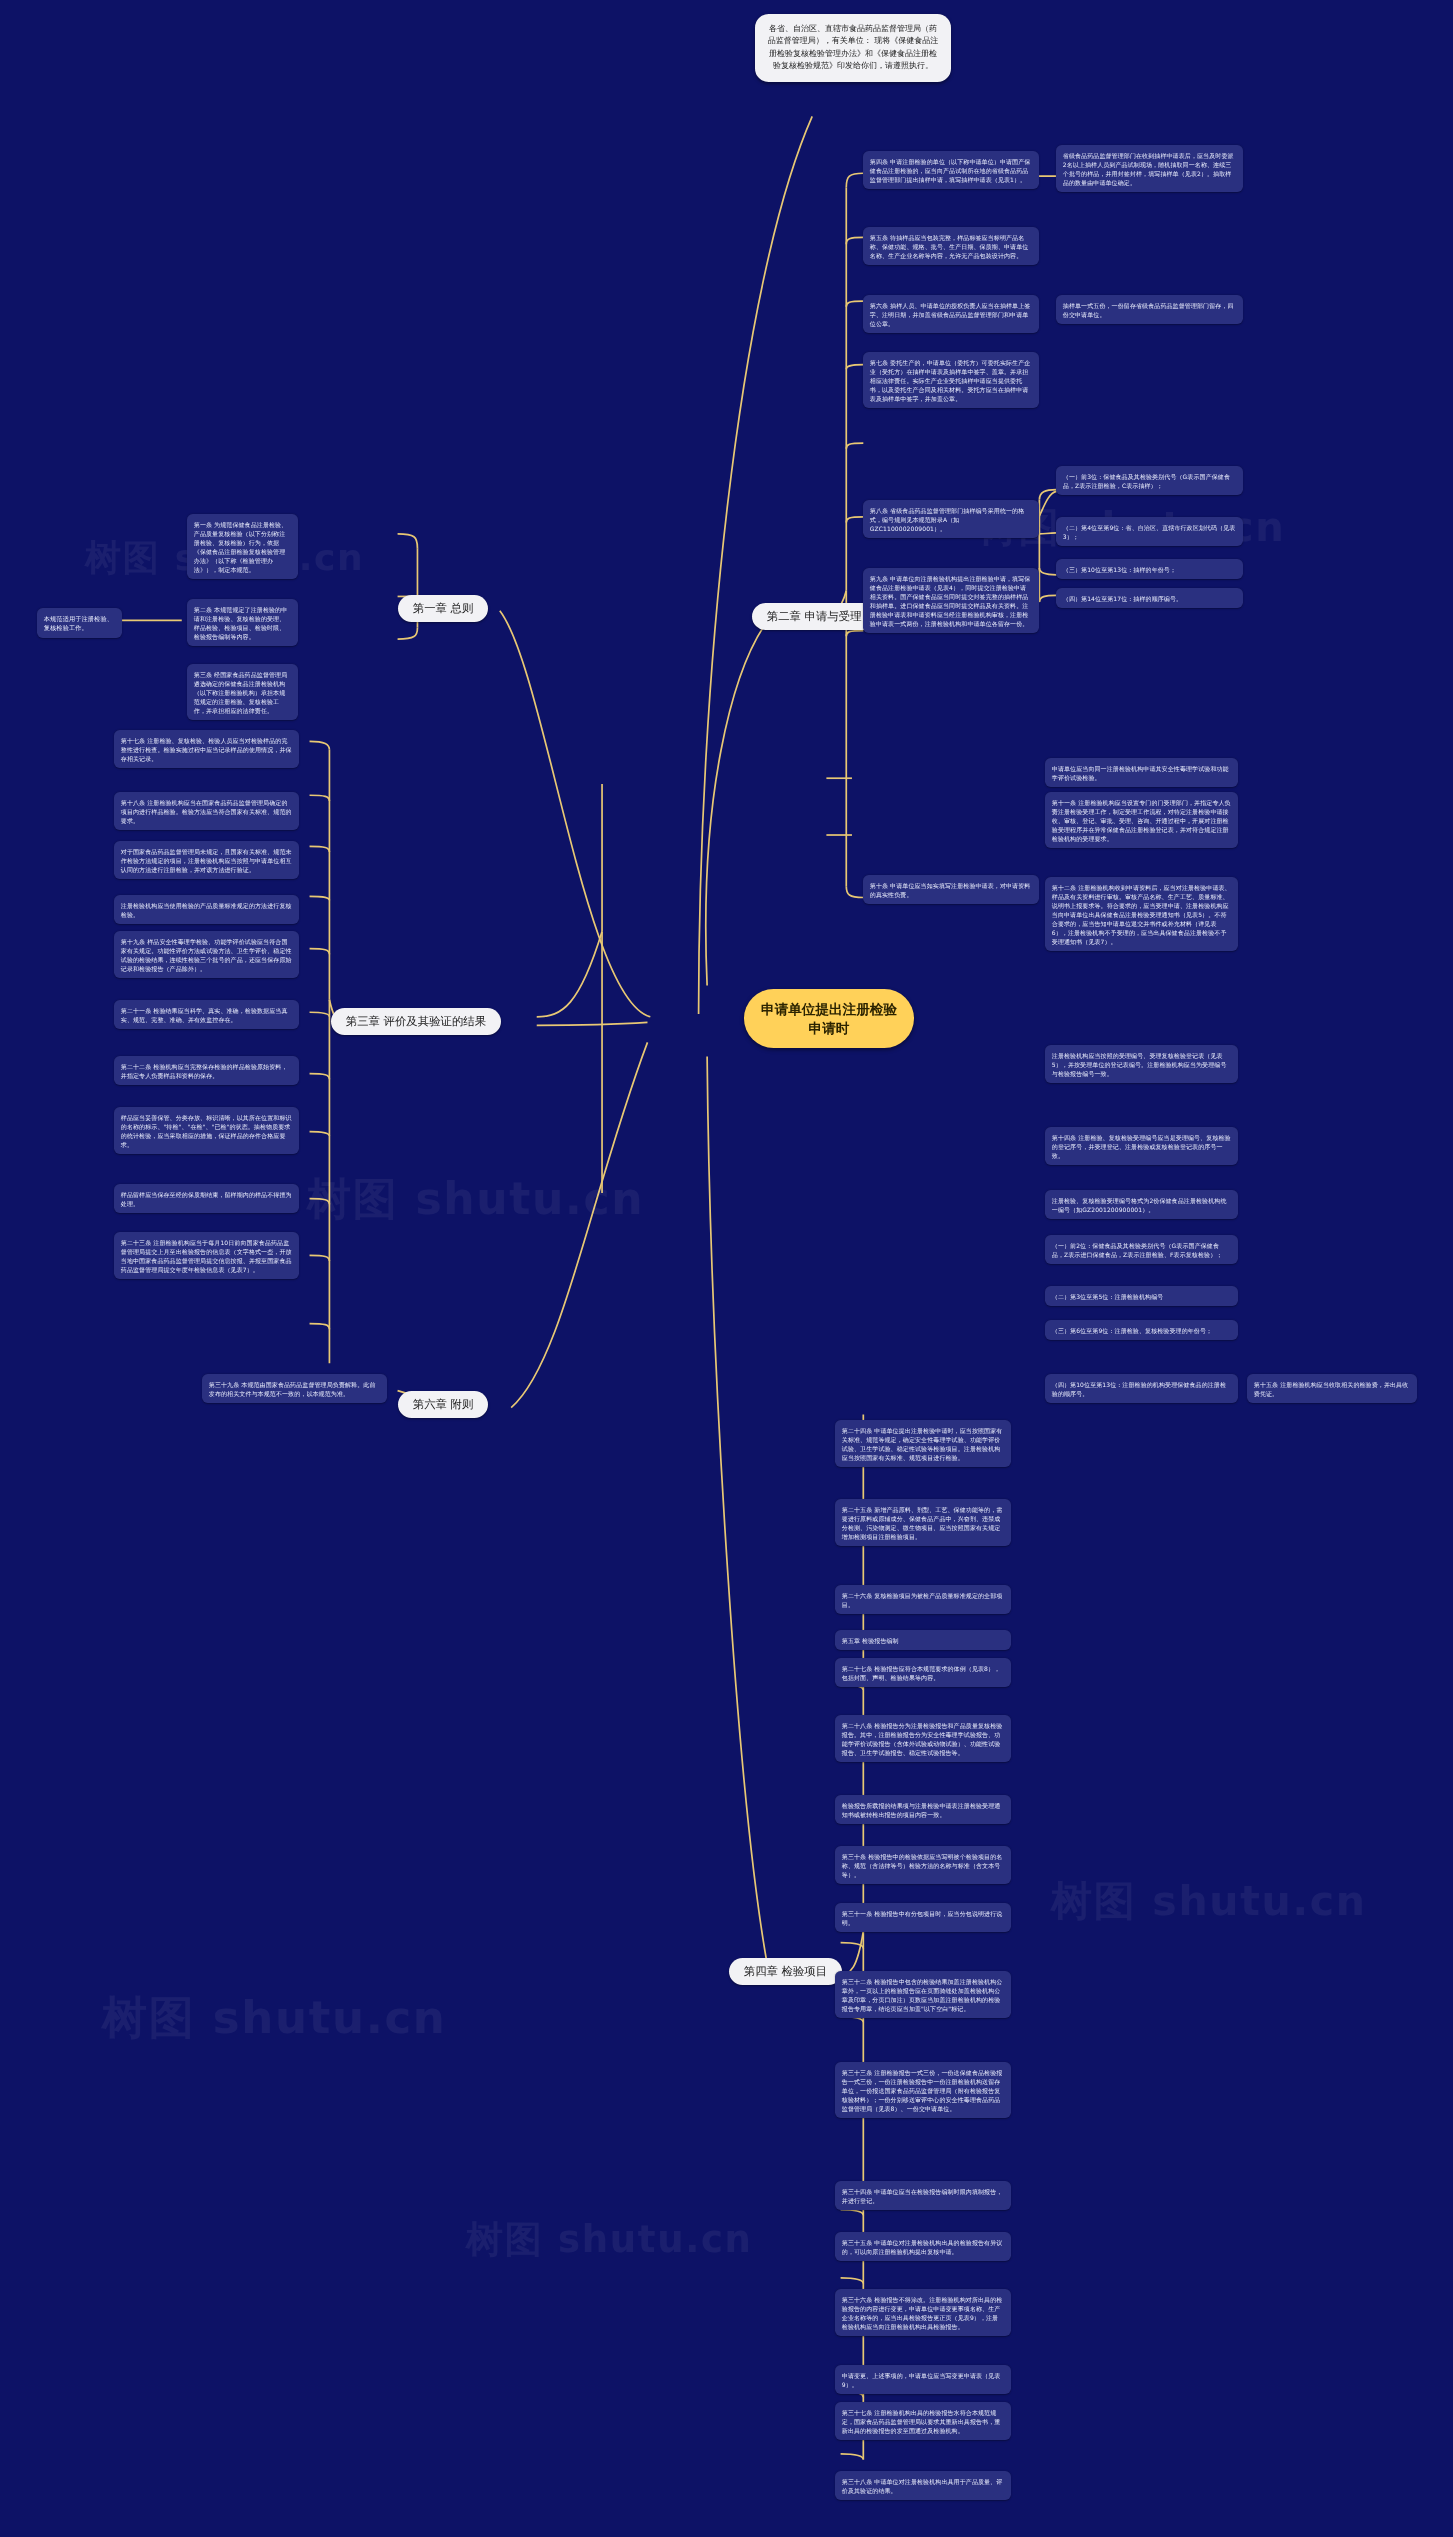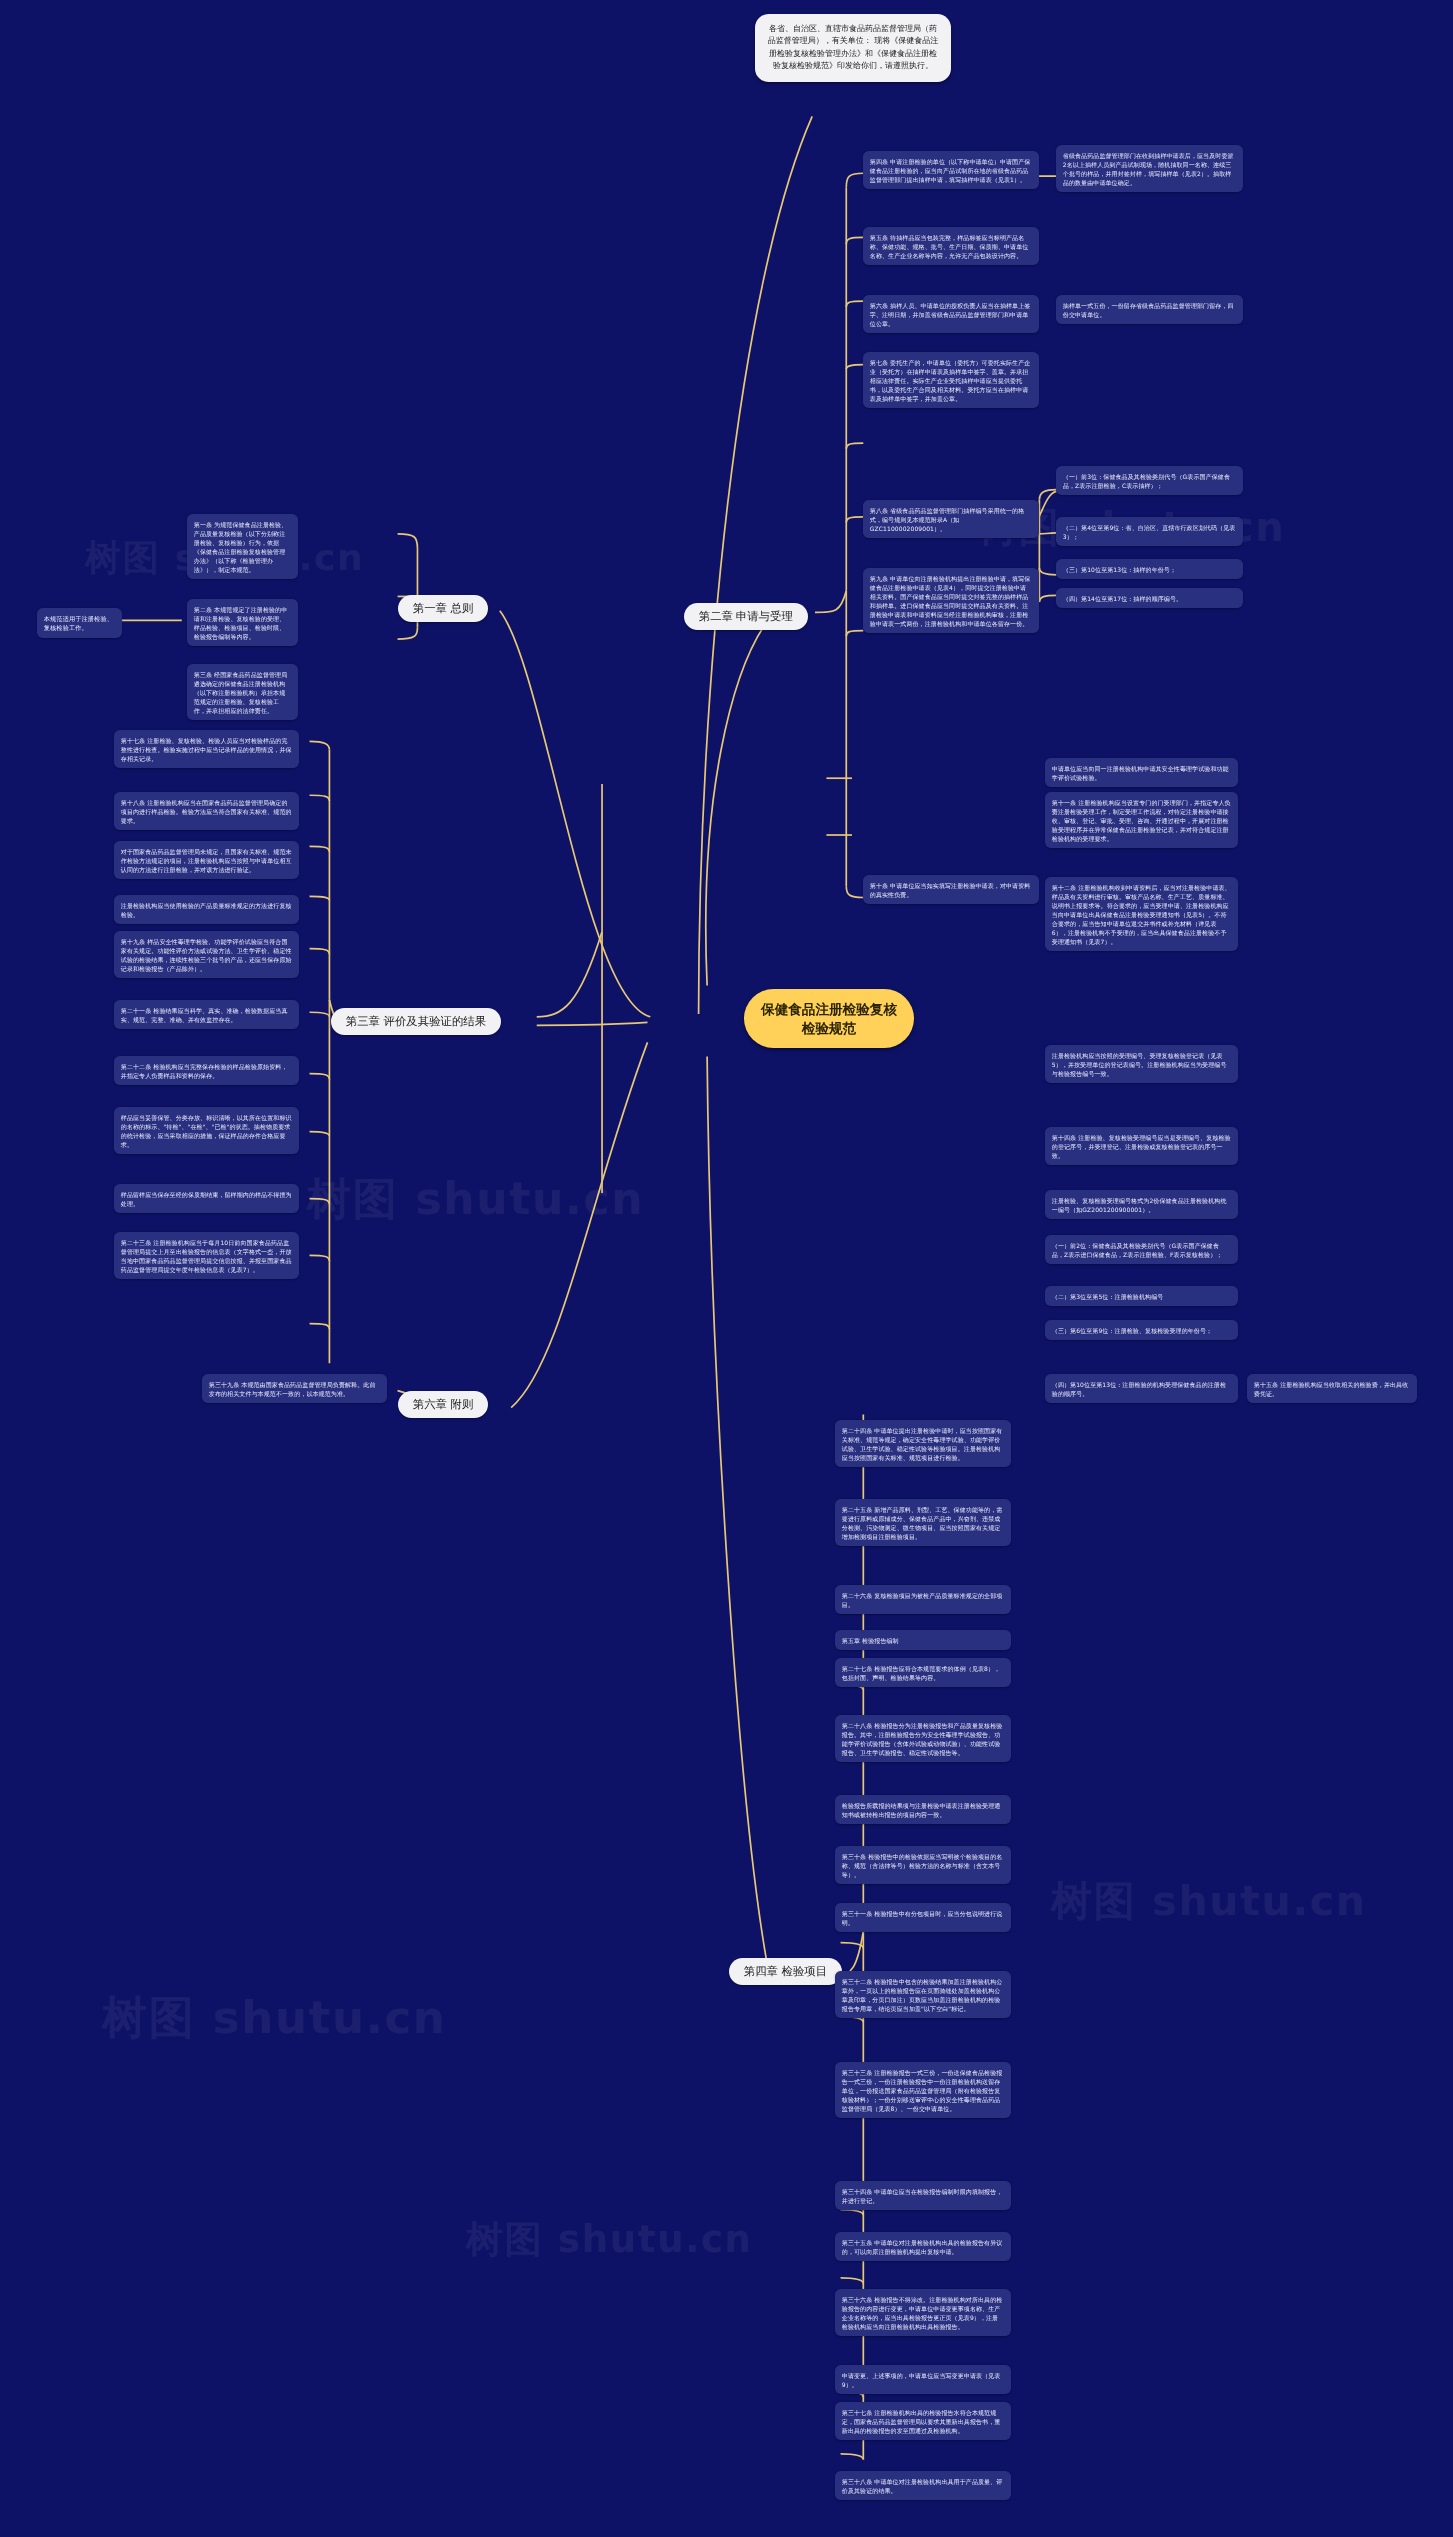--- a/index.html
+++ b/index.html
@@ -165,31 +165,31 @@
   </svg>
 
   <div class="wm" style="left:85px;  top:534px;  font-size:36px;">树图 shutu.cn</div>
   <div class="wm" style="left:307px;  top:1170px; font-size:44px;">树图 shutu.cn</div>
   <div class="wm" style="left:977px; top:500px;  font-size:40px;">树图 shutu.cn</div>
   <div class="wm" style="left:102px;  top:1988px; font-size:45px;">树图 shutu.cn</div>
   <div class="wm" style="left:1051px; top:1874px; font-size:41px;">树图 shutu.cn</div>
   <div class="wm" style="left:466px;  top:2215px; font-size:37px;">树图 shutu.cn</div>
 
   <div class="node" style="left:744px; top:989px;">
-    <div class="n-root">保健食品注册检验复核检验规范</div>
+    <div class="n-root">申请单位提出注册检验申请时</div>
   </div>
 
   <div class="node" style="left:755px; top:14px; width:196px;">
     <div class="n-note">各省、自治区、直辖市食品药品监督管理局（药品监督管理局），有关单位： 现将《保健食品注册检验复核检验管理办法》和《保健食品注册检验复核检验规范》印发给你们，请遵照执行。</div>
   </div>
 
   <div class="node" style="left:398px; top:595px;">
     <div class="n-pill">第一章 总则</div>
   </div>
-  <div class="node" style="left:684px; top:603px;font-family:Liberation Serif, serif;">
+  <div class="node" style="left:752px; top:603px;">
     <div class="n-pill">第二章 申请与受理</div>
   </div>
   <div class="node" style="left:331px; top:1008px;">
     <div class="n-pill">第三章 评价及其验证的结果</div>
   </div>
   <div class="node" style="left:729px; top:1958px;">
     <div class="n-pill">第四章 检验项目</div>
   </div>
   <div class="node" style="left:398px; top:1391px;">
     <div class="n-pill">第六章 附则</div>

